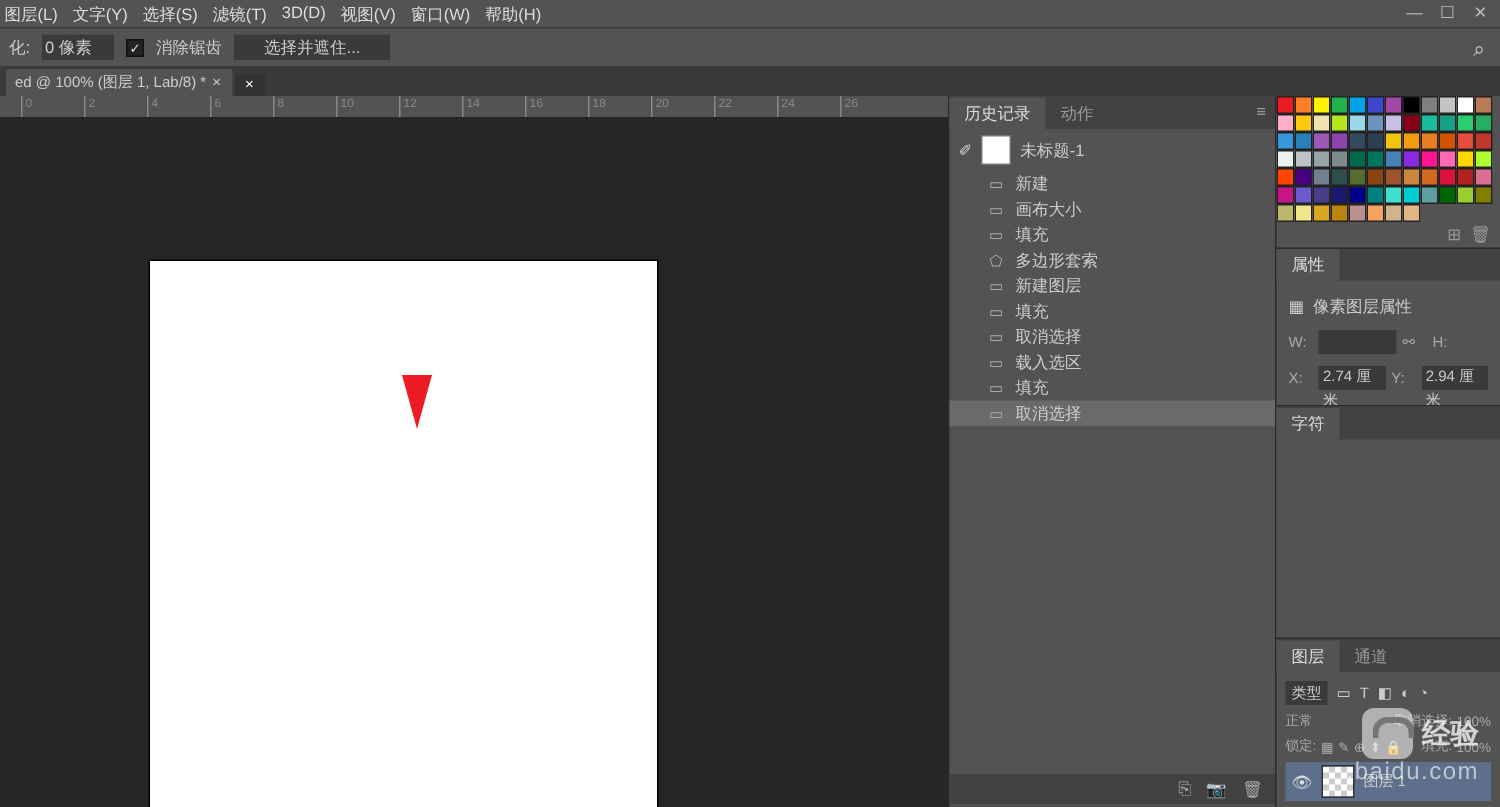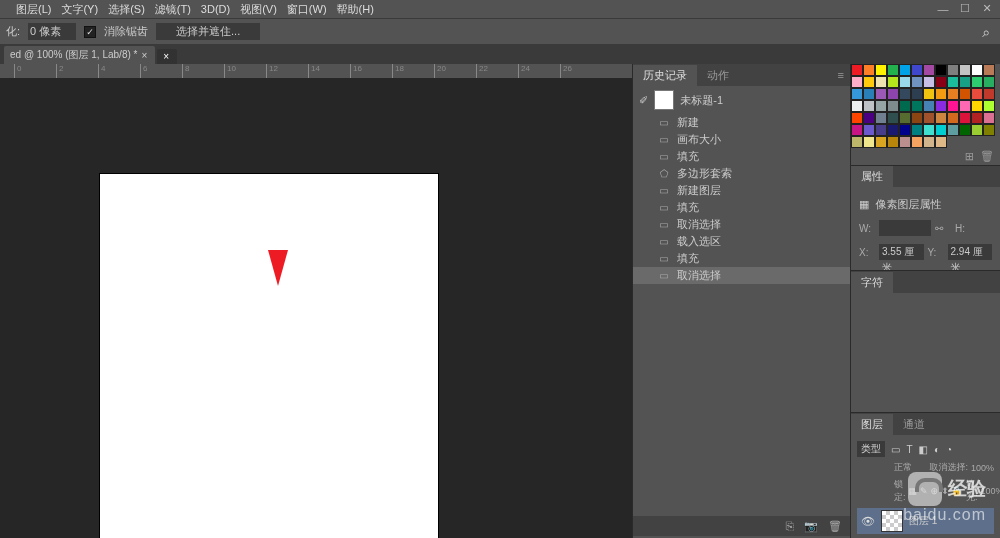--- a/index.html
+++ b/index.html
@@ -1,18 +1,18 @@
 <!DOCTYPE html>
 <html><head>
 <meta charset="utf-8">
 <style>
   * { margin: 0; padding: 0; box-sizing: border-box; font-family: "Microsoft YaHei", Arial, sans-serif; }
   body { background: #323232; color: #ccc; font-size: 11px; width: 1000px; height: 538px; overflow: hidden; position: relative; }
 
-  .menubar { background: #535353; height: 18px; display: flex; align-items: center; padding: 0 16px; gap: 10px; font-size: 11px; color: #ddd; }
+  .menubar { background: #535353; height: 18px; display: flex; align-items: center; padding: 0 3px; gap: 10px; font-size: 11px; color: #ddd; }
   .menubar span { cursor: default; }
   .win-ctrl { position: absolute; right: 6px; top: 2px; display: flex; gap: 8px; font-size: 11px; color: #bbb; align-items: center; }
   .win-ctrl span { display:inline-block; width:14px; text-align:center; }
 
   .optionsbar { background: #535353; height: 26px; display: flex; align-items: center; padding: 0 6px; gap: 8px; font-size: 11px; border-top: 1px solid #3a3a3a; }
   .optionsbar .val { background: #3a3a3a; width:48px; display:inline-block; padding:1px 2px; }
   .optionsbar .cb { width:12px; height:12px; background:#222; border:1px solid #111; display:inline-flex; align-items:center; justify-content:center; color:#ddd; font-size:9px; }
   .optionsbar .combo { background:#3a3a3a; padding:1px 20px; display:inline-block; }
   .optionsbar .search-icon { position: absolute; right: 10px; top: 24px; font-size:14px; color:#ccc; }
 
@@ -53,21 +53,21 @@
   .props .grid { display:grid; grid-template-columns: 16px 52px 16px 52px; gap:4px; align-items:center; padding:4px 0; }
   .props .fld { background:#3a3a3a; height:16px; color:#ccc; padding:0 3px; font-size:10px; line-height:16px; }
   .props .lbl { color:#aaa; font-size:10px; }
 
   .char-panel { flex:1; background:#535353; border-top:1px solid #2a2a2a; }
 
   .layers-panel { border-top:1px solid #2a2a2a; }
   .layers-body { padding:4px 6px; font-size:10px; color:#ccc; }
   .layers-body .row1 { display:flex; align-items:center; gap:6px; padding:2px 0; }
   .layers-body .row1 .combo { background:#3a3a3a; padding:1px 4px; }
-  .layers-body .row2 { display:flex; align-items:center; gap:3px; padding:2px 0; font-size:9px; color:#aaa;margin-left:37px; }
+  .layers-body .row2 { display:flex; align-items:center; gap:3px; padding:2px 0; font-size:9px; color:#aaa; }
   .layer-item { display:flex; align-items:center; gap:6px; background:#5d6f8a; padding:2px 4px; margin-top:2px; }
   .layer-thumb { width:22px; height:22px; background:repeating-conic-gradient(#ccc 0 25%, #fff 0 50%) 0 0/8px 8px; border:1px solid #333; }
   .eye { color:#ddd; font-size:11px; }
 
   .watermark { position:absolute; right:14px; bottom:14px; color:rgba(255,255,255,0.65); text-align:right; pointer-events:none; font-family: Arial; }
   .watermark .row1 { display:flex; align-items:center; gap:6px; justify-content:flex-end; }
   .watermark .logo { width:34px; height:34px; background:rgba(255,255,255,0.55); border-radius:8px; position:relative; }
   .watermark .logo::before { content:""; position:absolute; left:7px; top:6px; width:20px; height:10px; border-radius:10px 10px 0 0; border:4px solid #767676; border-bottom:none; }
   .watermark .txt1 { font-size:19px; font-weight:bold; color:rgba(255,255,255,0.75); }
   .watermark .txt2 { font-size:16px; color:rgba(255,255,255,0.6); letter-spacing:1px; }
@@ -296,21 +296,21 @@
         <span>像素图层属性</span>
       </div>
       <div class="grid">
         <span class="lbl">W:</span>
         <span class="fld"></span>
         <span class="lbl">⚯</span>
         <span class="lbl">H:</span>
       </div>
       <div class="grid" style="grid-template-columns:16px 1fr 16px 1fr;">
         <span class="lbl">X:</span>
-        <span class="fld">3.55 厘米</span>
+        <span class="fld">2.74 厘米</span>
         <span class="lbl">Y:</span>
         <span class="fld">2.94 厘米</span>
       </div>
     </div>
 
     <div class="char-panel">
       <div class="panel-tabs">
         <div class="ptab active">字符</div>
       </div>
     </div>

